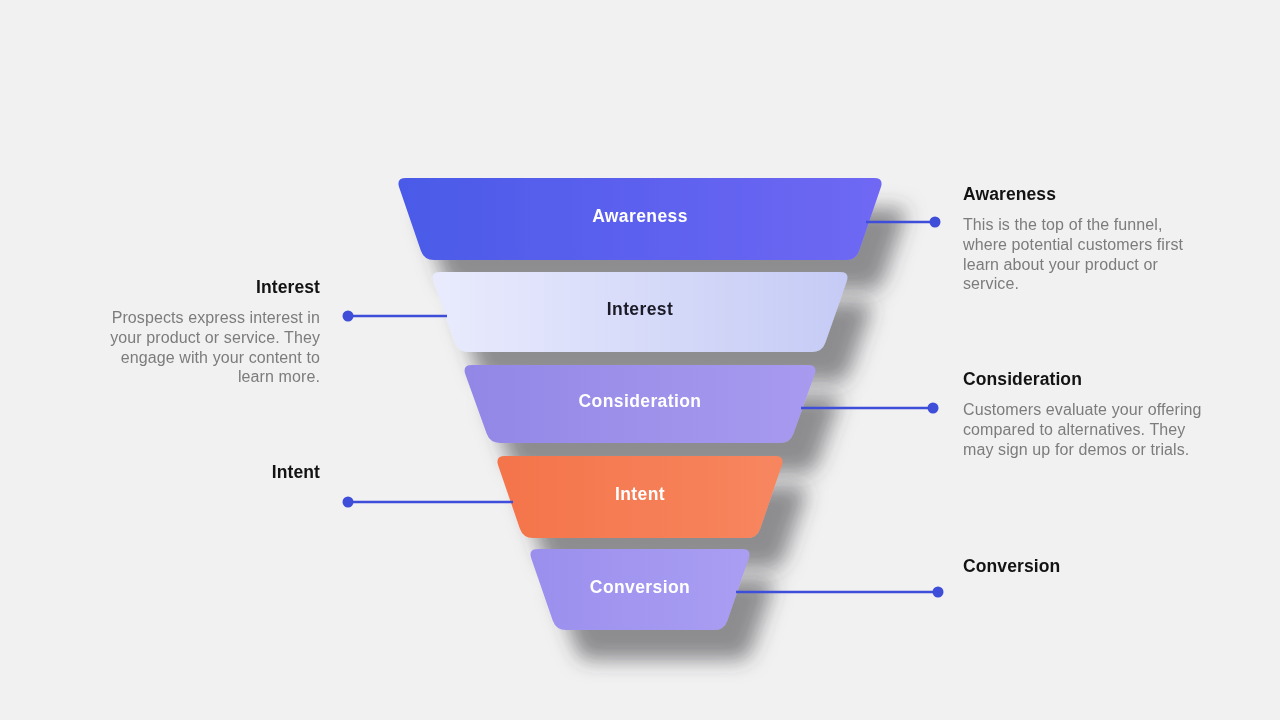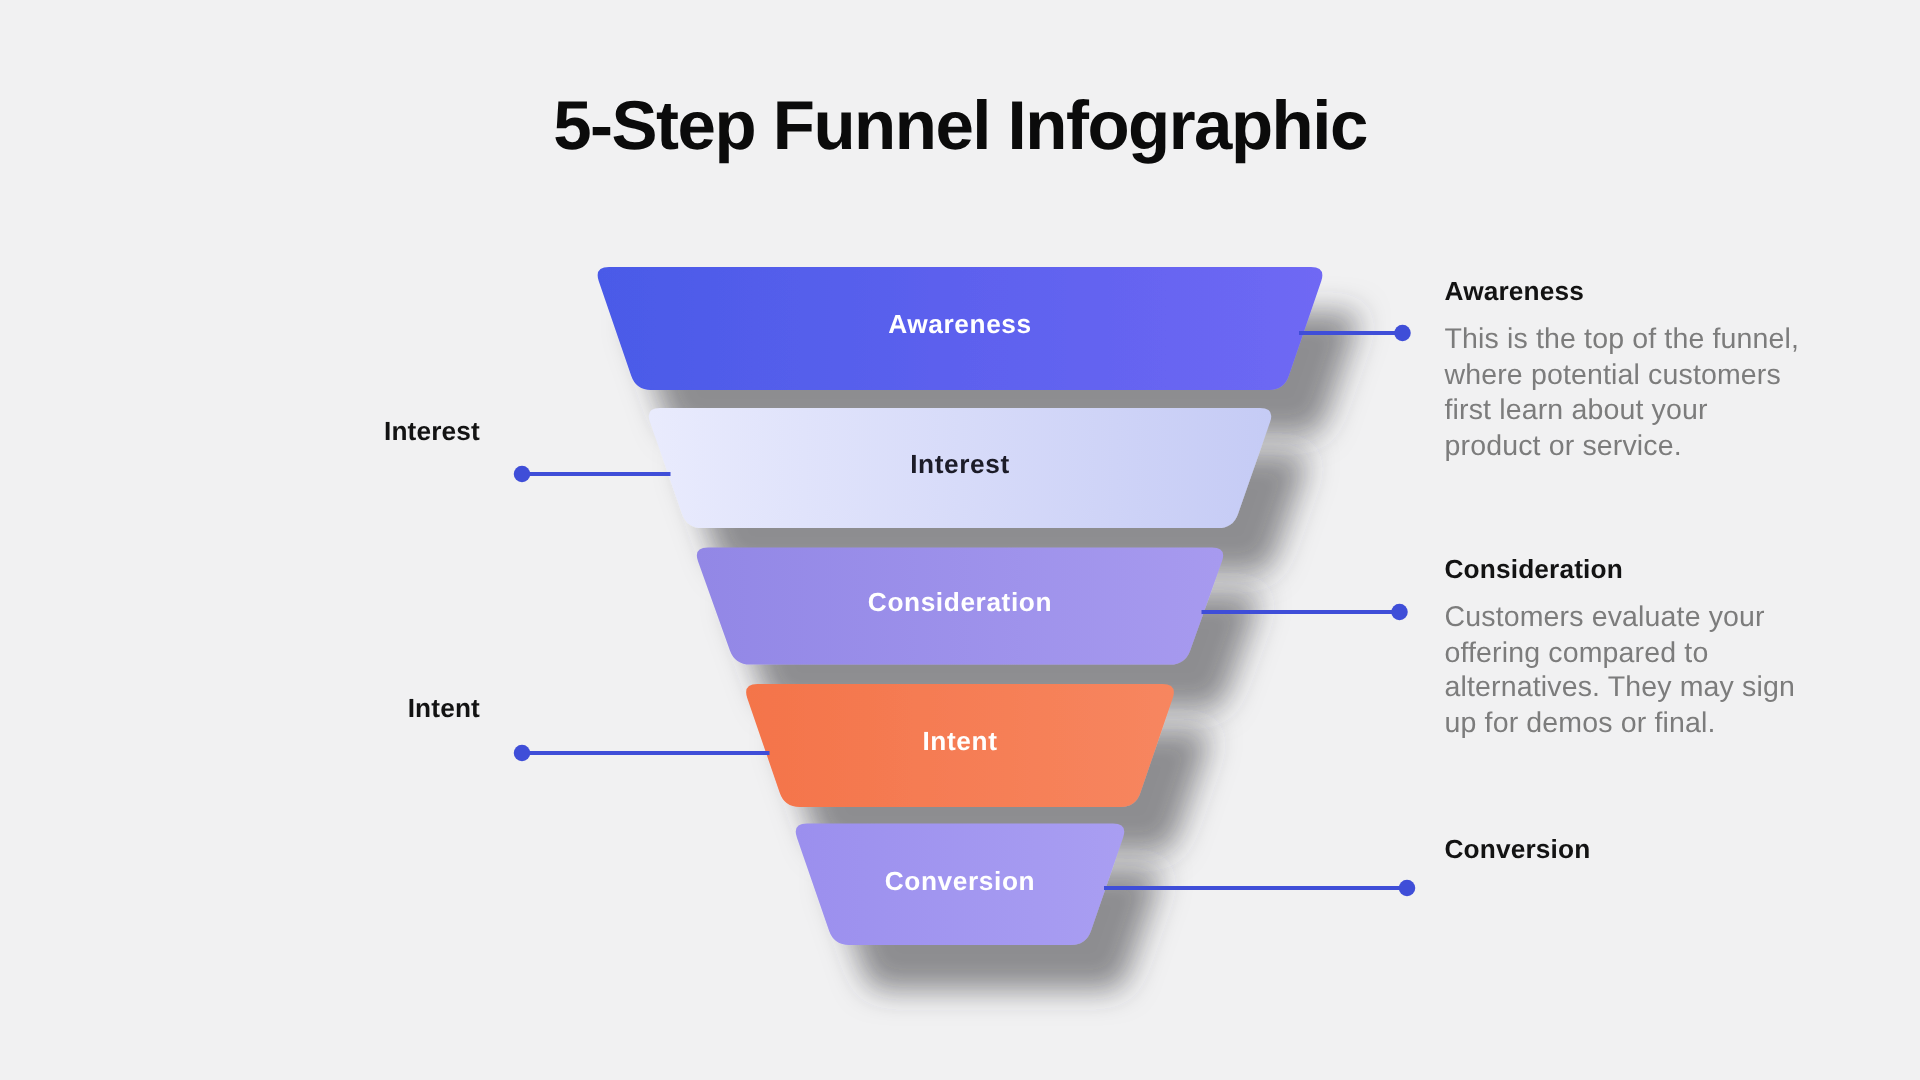--- a/index.html
+++ b/index.html
@@ -20,34 +20,33 @@
   .connector-line{stroke:var(--connector,#3f4ed8);stroke-width:2.6;}
   .connector-dot{fill:var(--connector,#3f4ed8);}
 
   
   .step-label{position:absolute;height:32px;line-height:32px;text-align:center;
               font-size:17.5px;font-weight:600;letter-spacing:.4px;pointer-events:none;}
 
   
   .ann{position:absolute;}
   .ann h3{margin:0 0 10px;font-size:17.5px;font-weight:700;color:var(--heading,#131313);letter-spacing:.1px;}
-  .ann p{margin:0;font-size:19px;line-height:1.24;color:var(--bodytext,#7c7c7c);letter-spacing:.1px;}
+  .ann p{margin:0;font-size:16px;line-height:1.24;color:var(--bodytext,#7c7c7c);letter-spacing:.1px;}
   .ann.left{text-align:right;}
   .ann-0{left:963px;top:184px;width:242px;}
   .ann-1{left:86px;top:277px;width:234px;}
   .ann-2{left:963px;top:369px;width:242px;}
   .ann-3{left:76px;top:462px;width:244px;}
   .ann-4{left:963px;top:556px;width:242px;}
 </style>
 </head>
 <body>
 
 <div id="canvas">
 
-  <h1 id="title">5-Step Funnel Infographic</h1>
 
   <svg id="funnel-svg" viewBox="0 0 1280 720">
     <defs>
       <linearGradient id="g0" x1="0" y1="0" x2="1" y2="0">
           <stop offset="0" class="s0a"></stop>
           <stop offset="1" class="s0b"></stop>
         </linearGradient>
       <linearGradient id="g1" x1="0" y1="0" x2="1" y2="0">
           <stop offset="0" class="s1a"></stop>
           <stop offset="1" class="s1b"></stop>
@@ -92,24 +91,25 @@
   <div class="step-label" id="sl2" style="color: rgb(255, 255, 255); left: 476px; width: 328px; top: 385px;">Consideration</div>
   <div class="step-label" id="sl3" style="color: rgb(255, 255, 255); left: 509px; width: 262px; top: 478px;">Intent</div>
   <div class="step-label" id="sl4" style="color: rgb(255, 255, 255); left: 542px; width: 196px; top: 570.5px;">Conversion</div>
 
   <div class="ann right ann-0">
     <h3>Awareness</h3>
     <p>This is the top of the funnel, where potential customers first learn about your product or service.</p>
   </div>
   <div class="ann left ann-1">
     <h3>Interest</h3>
+    <p>Prospects express interest in your product or service. They engage with your content to learn more.</p>
   </div>
   <div class="ann right ann-2">
     <h3>Consideration</h3>
-    <p>Customers evaluate your offering compared to alternatives. They may sign up for demos or final.</p>
+    <p>Customers evaluate your offering compared to alternatives. They may sign up for demos or trials.</p>
   </div>
   <div class="ann left ann-3">
     <h3>Intent</h3>
   </div>
   <div class="ann right ann-4">
     <h3>Conversion</h3>
   </div>
 
 </div>
 

